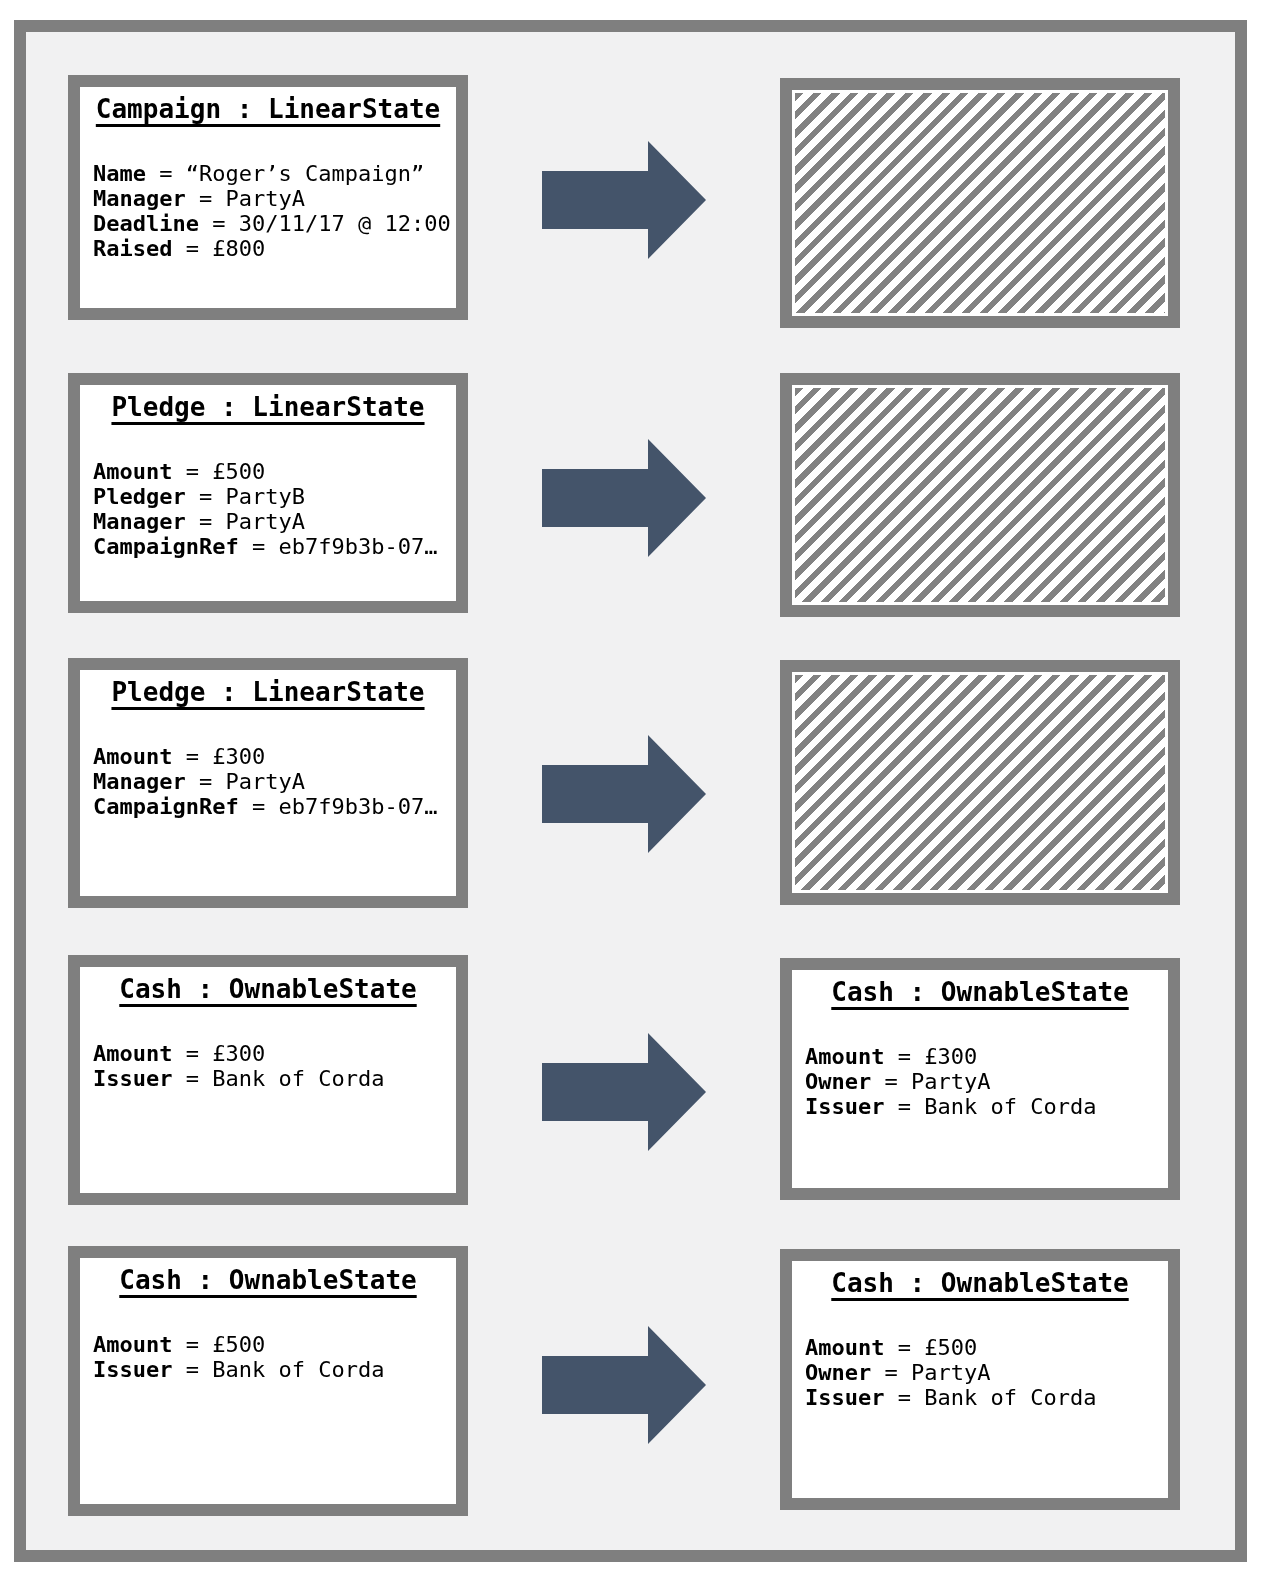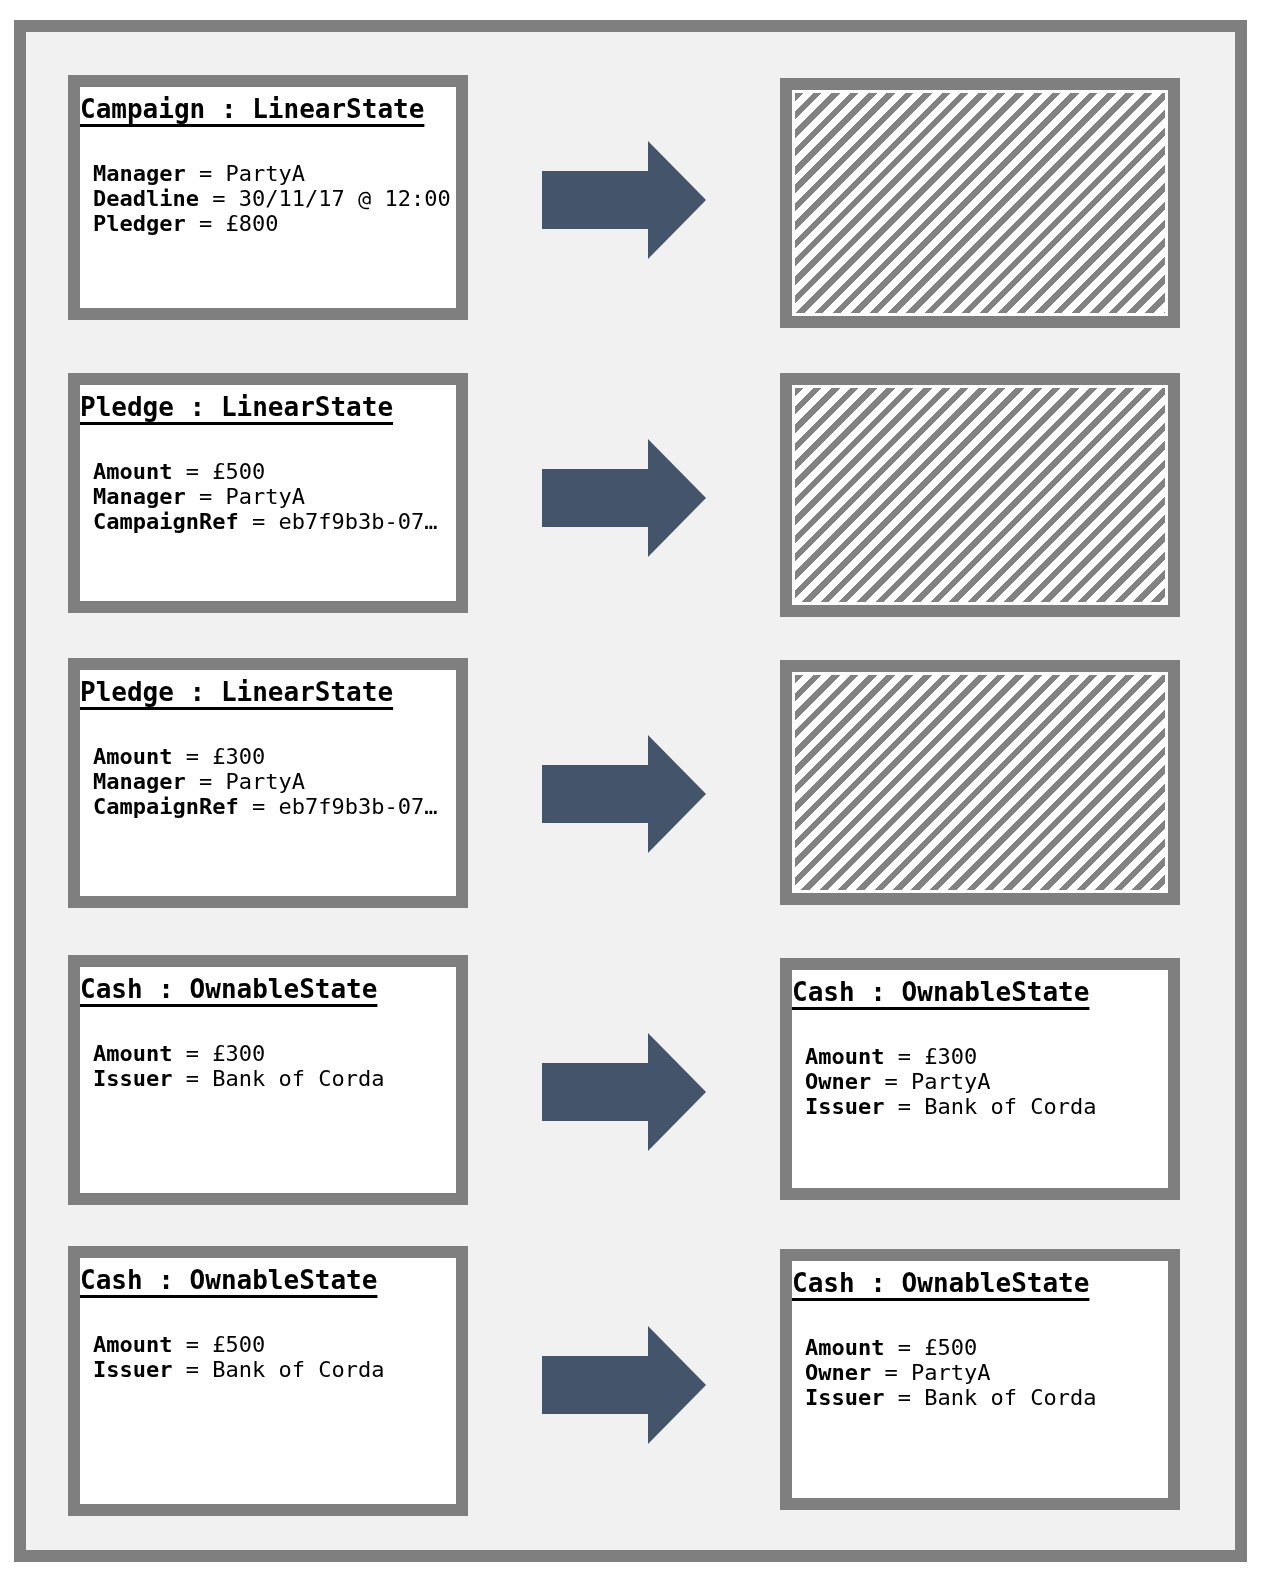--- a/index.html
+++ b/index.html
@@ -29,20 +29,21 @@
     position: absolute;
     width: 400px;
     border: 12px solid #7f7f7f;
     background: #ffffff;
     box-sizing: border-box;
   }
   .col-left  { left: 68px; }
   .col-right { left: 780px; }
   .title {
     margin-top: 6px;
+    text-align: center;
     font-size: 26px;
     font-weight: bold;
     line-height: 32px;
     text-decoration: underline;
     text-underline-offset: 6px;
     text-decoration-thickness: 2.5px;
     white-space: pre;
   }
   .fields {
     margin-top: 36px;
@@ -70,36 +71,38 @@
 </style>
 </head>
 <body>
 
 <div class="stage">
   <div class="frame"></div>
 
   <div class="sbox col-left" style="top:75px;height:245px">
     <div class="title">Campaign : LinearState</div>
     <div class="fields">
+      <div class="line"><span class="lbl">Name</span><span class="sep"> = </span><span class="val">“Roger’s Campaign”</span></div>
       <div class="line"><span class="lbl">Manager</span><span class="sep"> = </span><span class="val">PartyA</span></div>
       <div class="line"><span class="lbl">Deadline</span><span class="sep"> = </span><span class="val">30/11/17 @ 12:00</span></div>
-      <div class="line"><span class="lbl">Pledger</span><span class="sep"> = </span><span class="val">£800</span></div>
+      <div class="line"><span class="lbl">Raised</span><span class="sep"> = </span><span class="val">£800</span></div>
     </div>
   </div>
   <svg class="arrow" style="top:141px" viewBox="0 0 164 118">
     <polygon points="0,30 106,30 106,0 164,59 106,118 106,88 0,88" fill="#44546a"></polygon>
   </svg>
   <div class="sbox col-right" style="top:78px;height:250px">
     <div class="hatch-fill"></div>
   </div>
 
   <div class="sbox col-left" style="top:373px;height:240px">
     <div class="title">Pledge : LinearState</div>
     <div class="fields">
       <div class="line"><span class="lbl">Amount</span><span class="sep"> = </span><span class="val">£500</span></div>
+      <div class="line"><span class="lbl">Pledger</span><span class="sep"> = </span><span class="val">PartyB</span></div>
       <div class="line"><span class="lbl">Manager</span><span class="sep"> = </span><span class="val">PartyA</span></div>
       <div class="line"><span class="lbl">CampaignRef</span><span class="sep"> = </span><span class="val">eb7f9b3b-07…</span></div>
     </div>
   </div>
   <svg class="arrow" style="top:439px" viewBox="0 0 164 118">
     <polygon points="0,30 106,30 106,0 164,59 106,118 106,88 0,88" fill="#44546a"></polygon>
   </svg>
   <div class="sbox col-right" style="top:373px;height:244px">
     <div class="hatch-fill"></div>
   </div>

